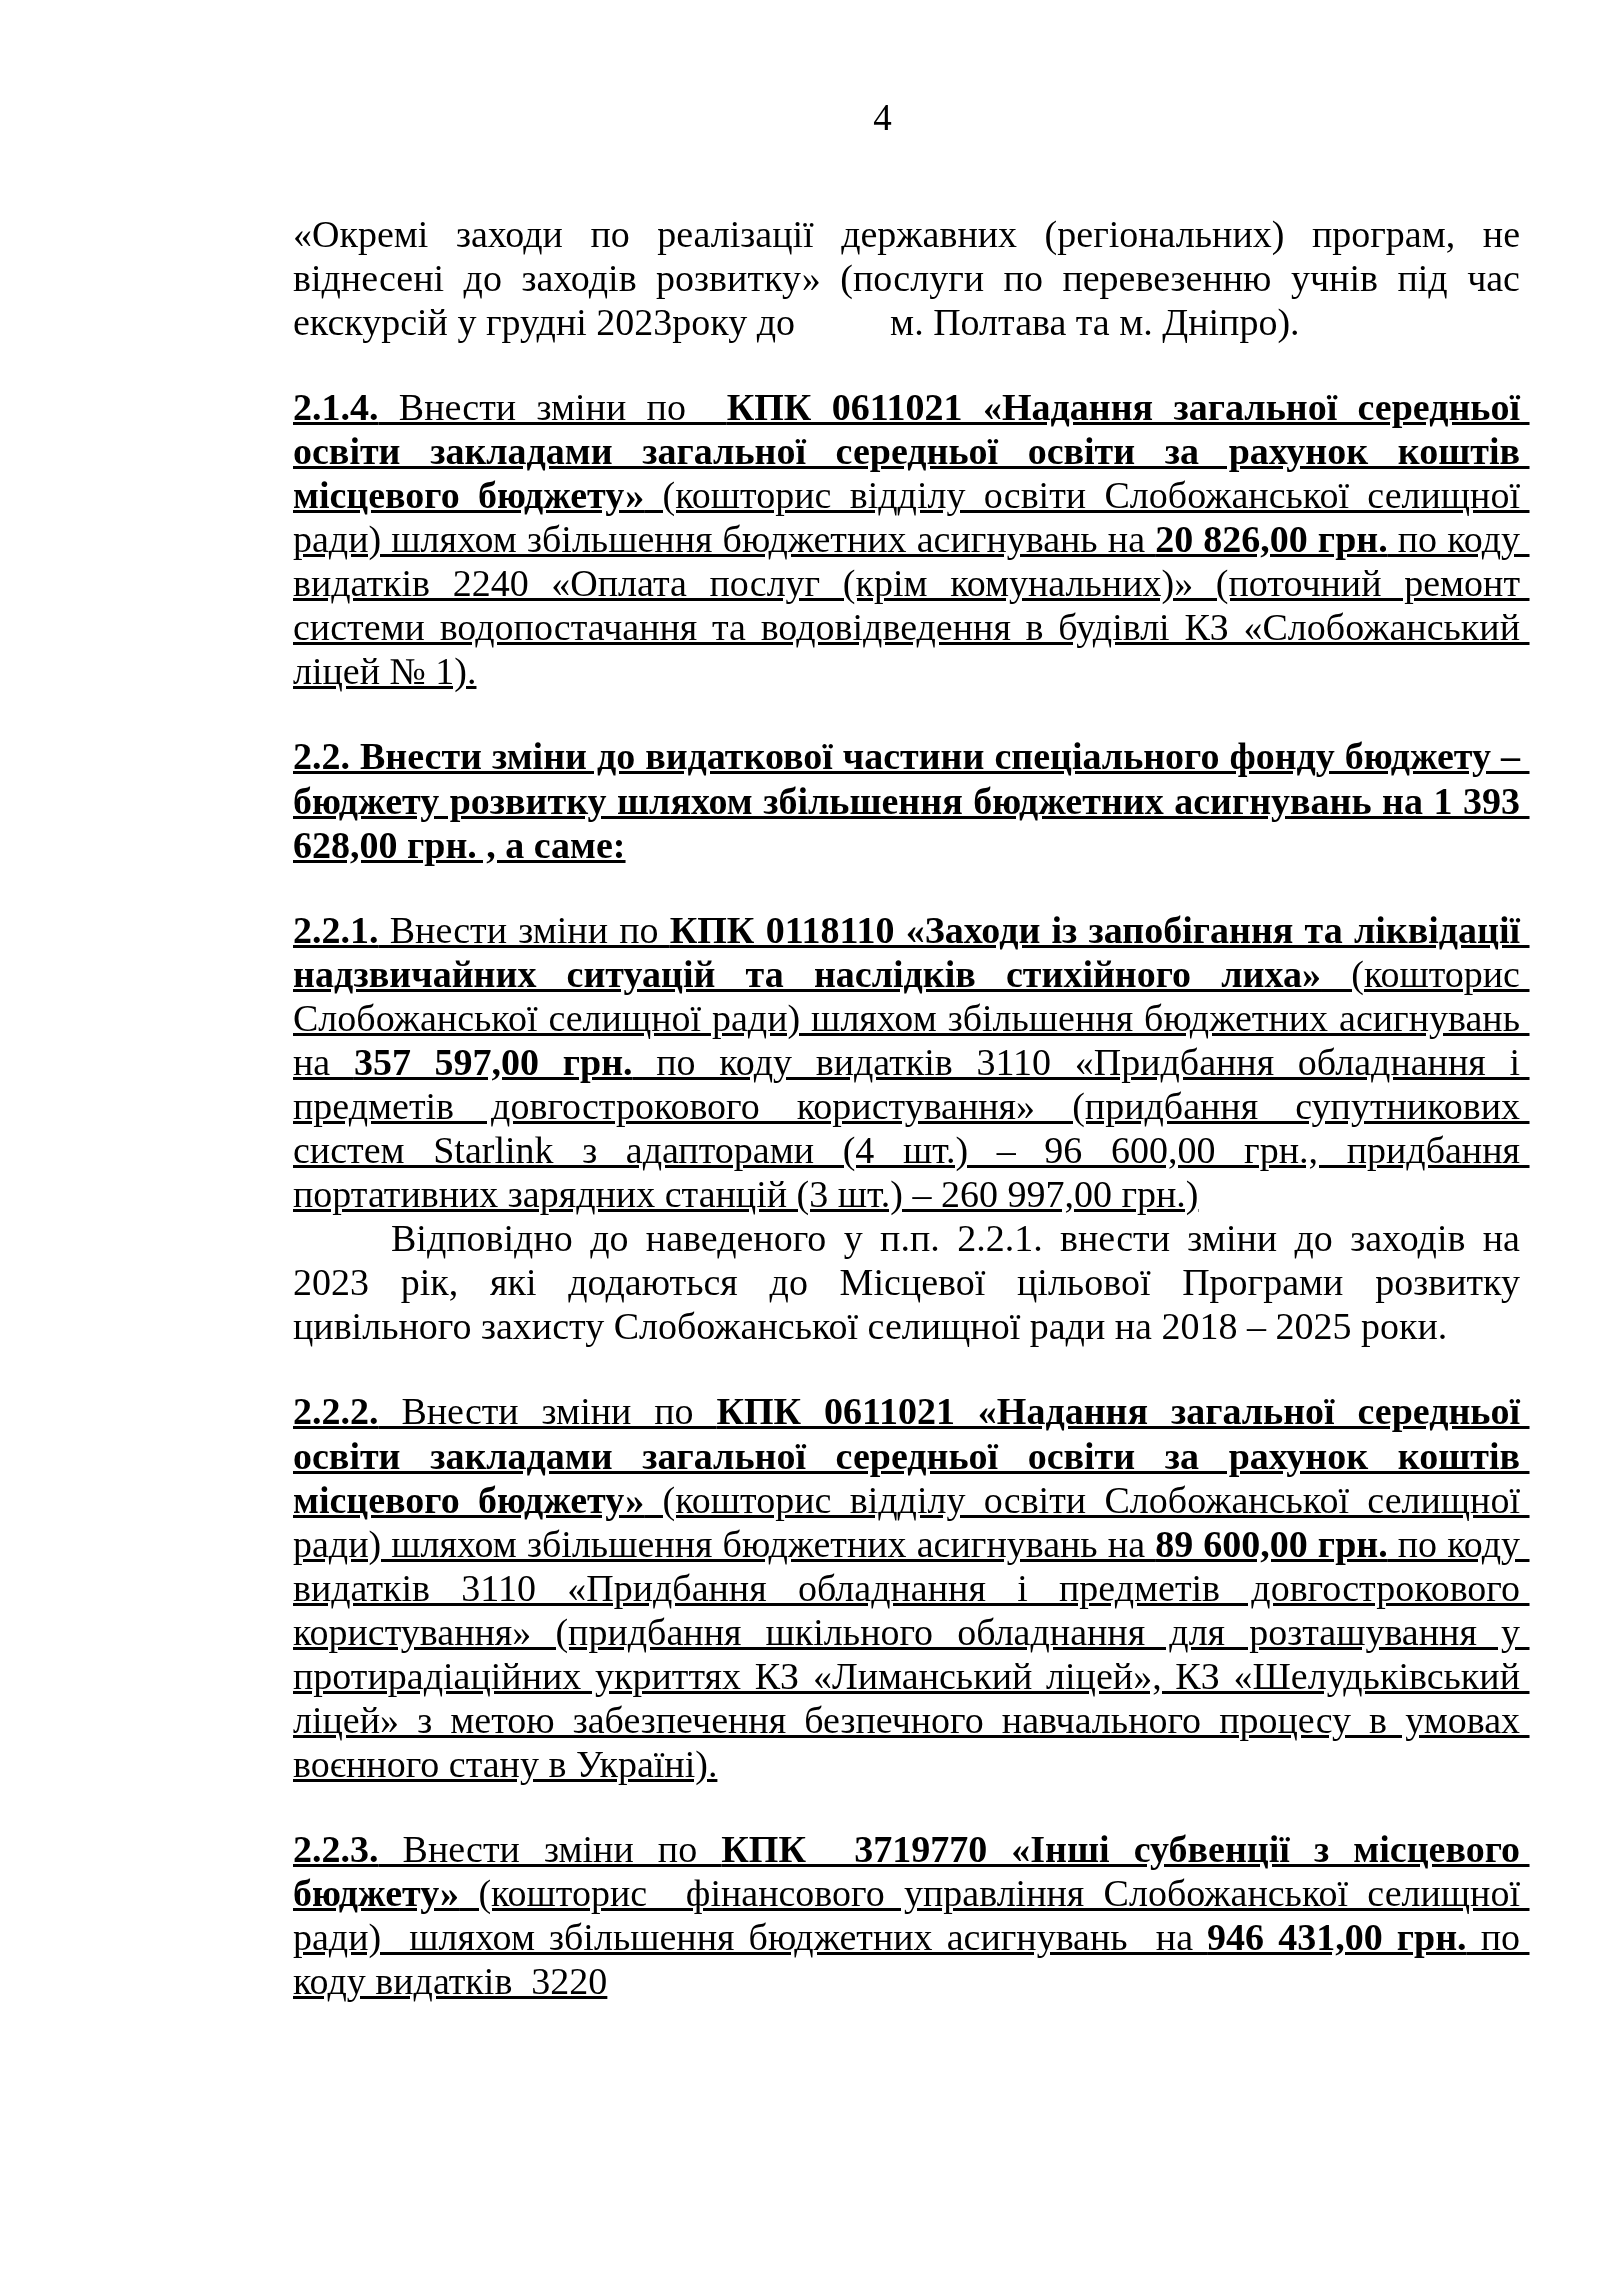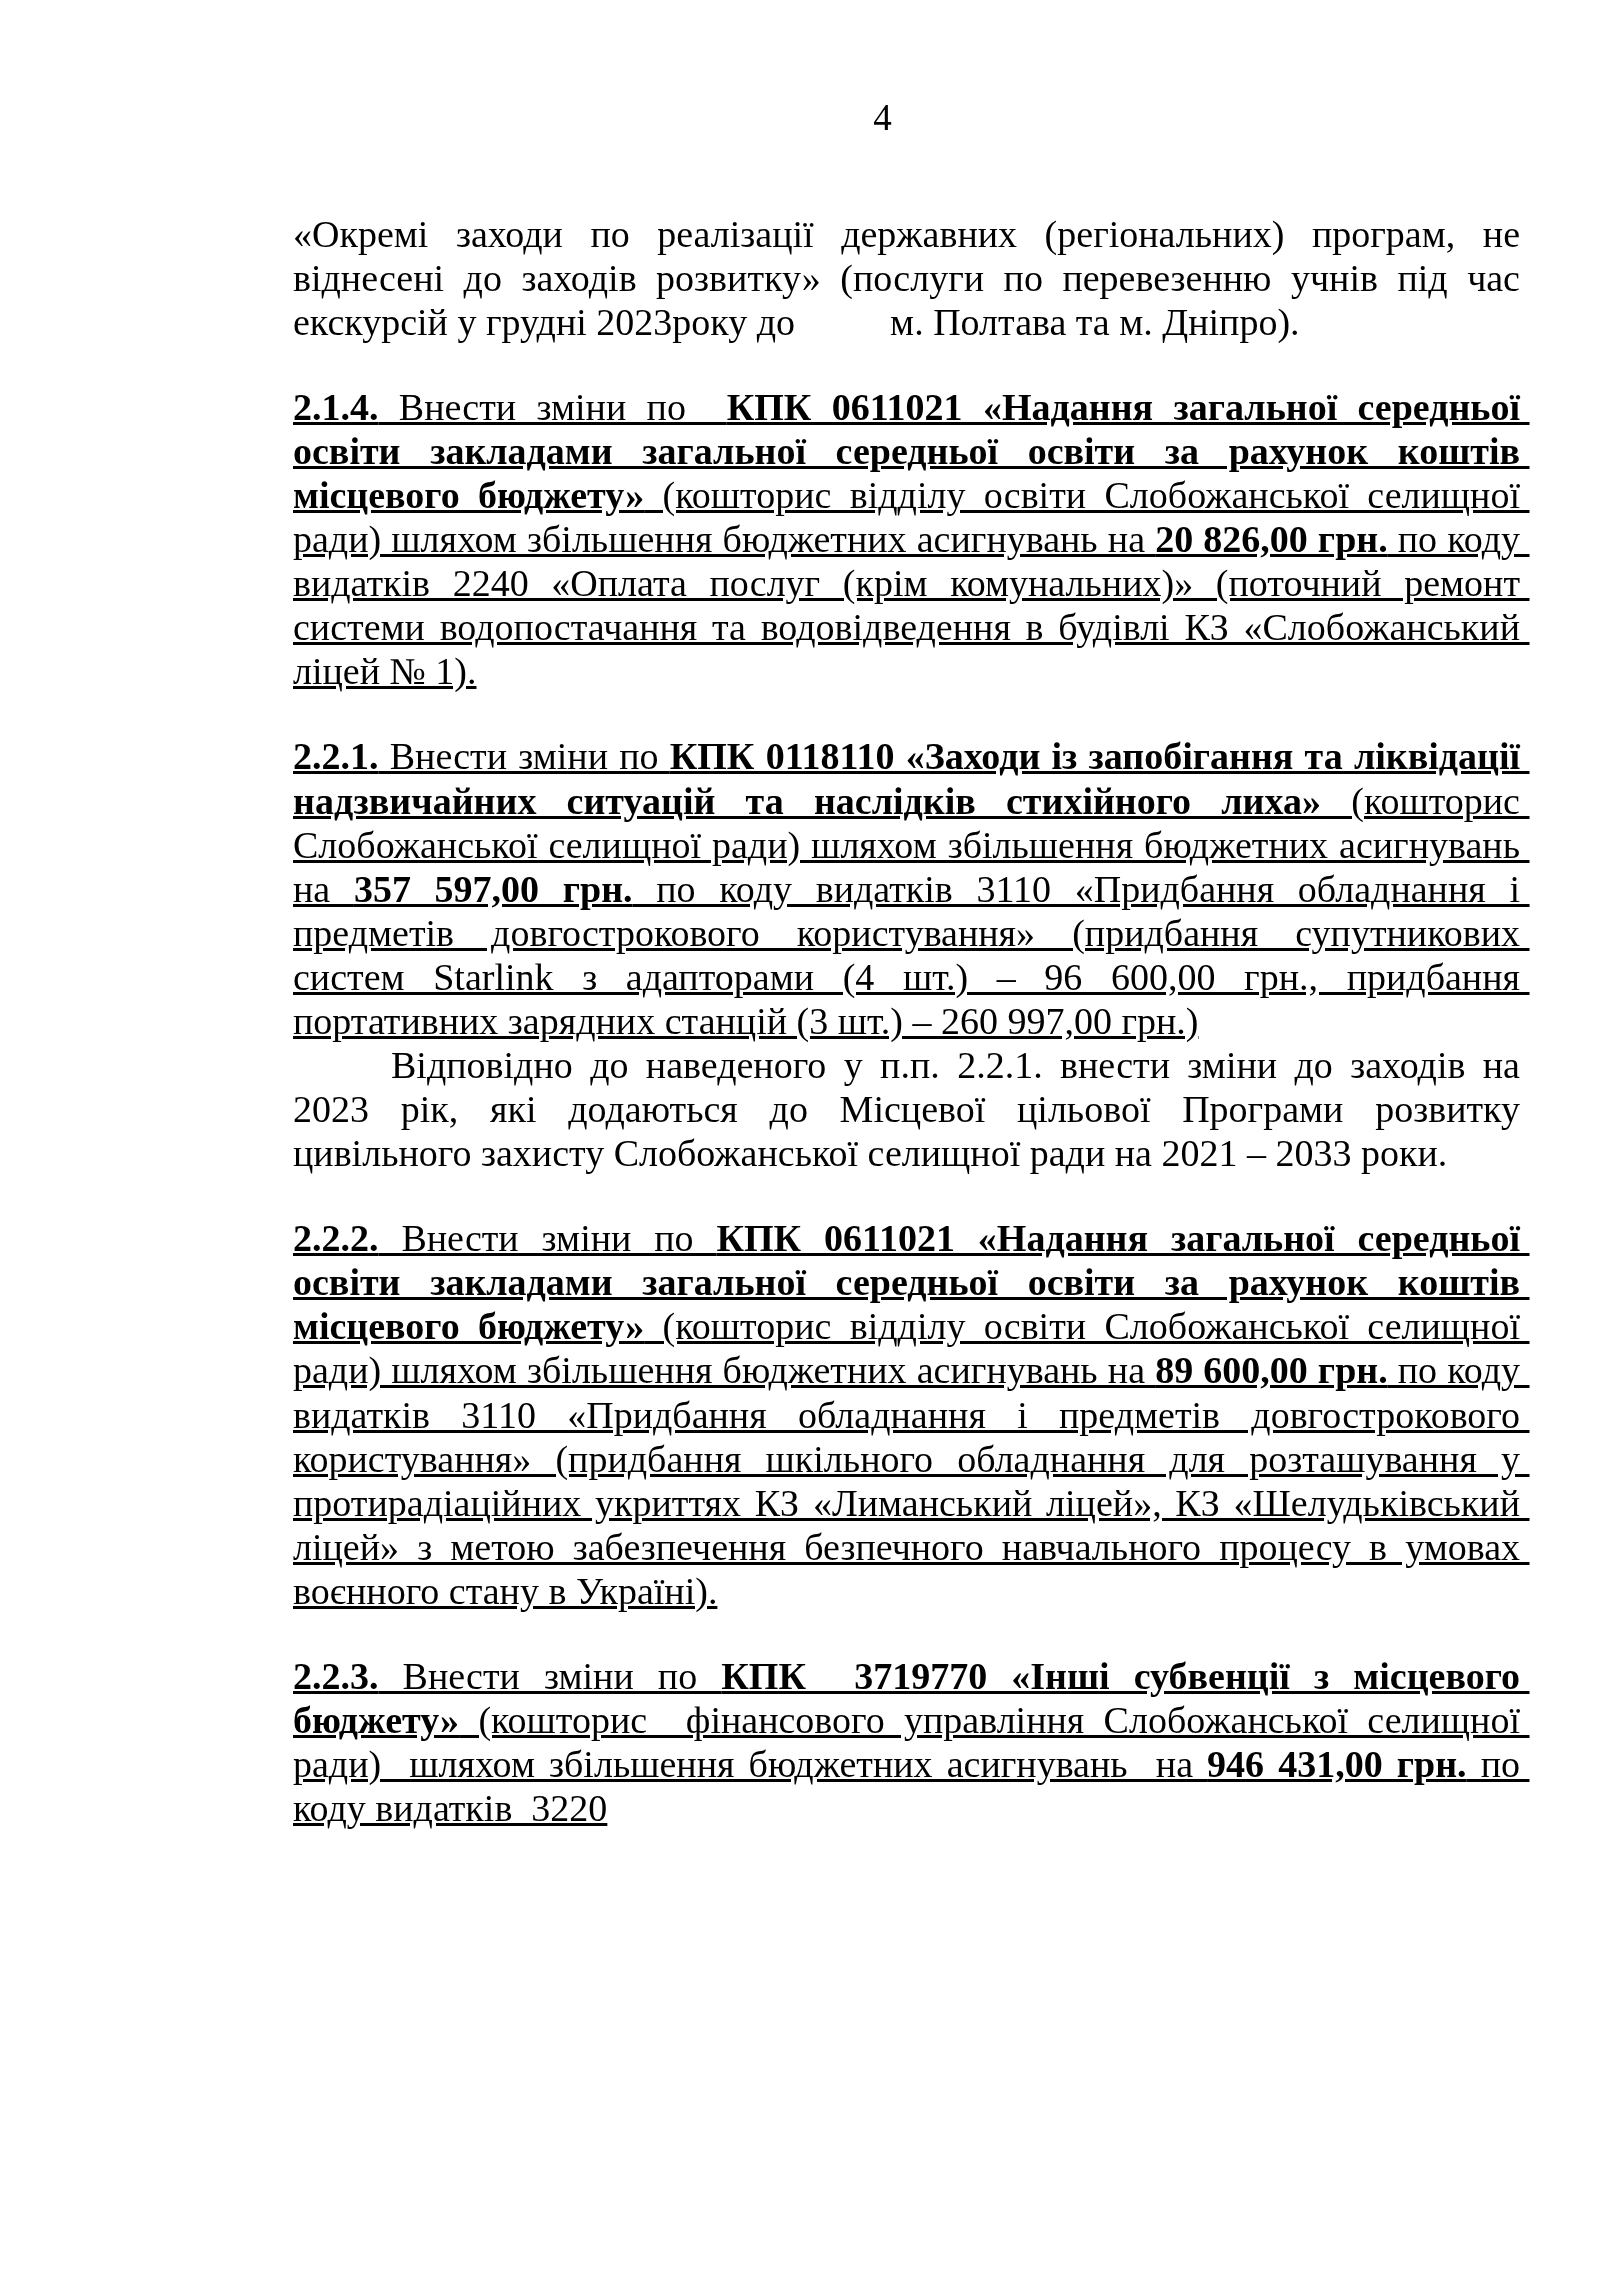--- a/index.html
+++ b/index.html
@@ -37,19 +37,20 @@
   .run.bold { font-weight: bold; }
 </style>
 </head>
 <body>
 
 <div class="page">
   <div class="page-number">4</div>
   <div class="content">
       <p class="para"><span class="run">«Окремі заходи по реалізації державних (регіональних) програм, не віднесені до заходів розвитку» (послуги по перевезенню учнів під час екскурсій у грудні 2023року до &nbsp;&nbsp;&nbsp;&nbsp;&nbsp;&nbsp;&nbsp;&nbsp; м. Полтава та м. Дніпро).</span></p>
       <p class="para space-before"><span class="run bold">2.1.4.</span><span class="run"> Внести зміни по  </span><span class="run bold">КПК 0611021 «Надання загальної середньої освіти закладами загальної середньої освіти за рахунок коштів місцевого бюджету»</span><span class="run"> (кошторис відділу освіти Слобожанської селищної ради) шляхом збільшення бюджетних асигнувань на </span><span class="run bold">20 826,00 грн.</span><span class="run"> по коду видатків 2240 «Оплата послуг (крім комунальних)» (поточний ремонт системи водопостачання та водовідведення в будівлі КЗ «Слобожанський ліцей № 1).</span></p>
+      <p class="para space-before"><span class="run bold">2.2. Внести зміни до видаткової частини спеціального фонду бюджету – бюджету розвитку шляхом збільшення бюджетних асигнувань на 1 393 628,00 грн. , а саме:</span></p>
       <p class="para space-before"><span class="run bold">2.2.1.</span><span class="run"> Внести зміни по </span><span class="run bold">КПК 0118110 «Заходи із запобігання та ліквідації надзвичайних ситуацій та наслідків стихійного лиха»</span><span class="run"> (кошторис Слобожанської селищної ради) шляхом збільшення бюджетних асигнувань на </span><span class="run bold">357 597,00 грн.</span><span class="run"> по коду видатків 3110 «Придбання обладнання і предметів довгострокового користування» (придбання супутникових систем Starlink з адапторами (4 шт.) – 96 600,00 грн., придбання портативних зарядних станцій (3 шт.) – 260 997,00 грн.)</span></p>
-      <p class="para indent"><span class="run">Відповідно до наведеного у п.п. 2.2.1. внести зміни до заходів на 2023 рік, які додаються до Місцевої цільової Програми розвитку цивільного захисту Слобожанської селищної ради на 2021 – 2033 роки.</span></p>
+      <p class="para indent"><span class="run">Відповідно до наведеного у п.п. 2.2.1. внести зміни до заходів на 2023 рік, які додаються до Місцевої цільової Програми розвитку цивільного захисту Слобожанської селищної ради на 2018 – 2025 роки.</span></p>
       <p class="para space-before"><span class="run bold">2.2.2.</span><span class="run"> Внести зміни по </span><span class="run bold">КПК 0611021 «Надання загальної середньої освіти закладами загальної середньої освіти за рахунок коштів місцевого бюджету»</span><span class="run"> (кошторис відділу освіти Слобожанської селищної ради) шляхом збільшення бюджетних асигнувань на </span><span class="run bold">89 600,00 грн.</span><span class="run"> по коду видатків 3110 «Придбання обладнання і предметів довгострокового користування» (придбання шкільного обладнання для розташування у протирадіаційних укриттях КЗ «Лиманський ліцей», КЗ «Шелудьківський ліцей» з метою забезпечення безпечного навчального процесу в умовах воєнного стану в Україні).</span></p>
       <p class="para space-before"><span class="run bold">2.2.3.</span><span class="run"> Внести зміни по </span><span class="run bold">КПК  3719770 «Інші субвенції з місцевого бюджету»</span><span class="run"> (кошторис  фінансового управління Слобожанської селищної ради)  шляхом збільшення бюджетних асигнувань  на </span><span class="run bold">946 431,00 грн.</span><span class="run"> по коду видатків  3220</span></p>
     </div>
 </div>
 
 
 </body></html>

